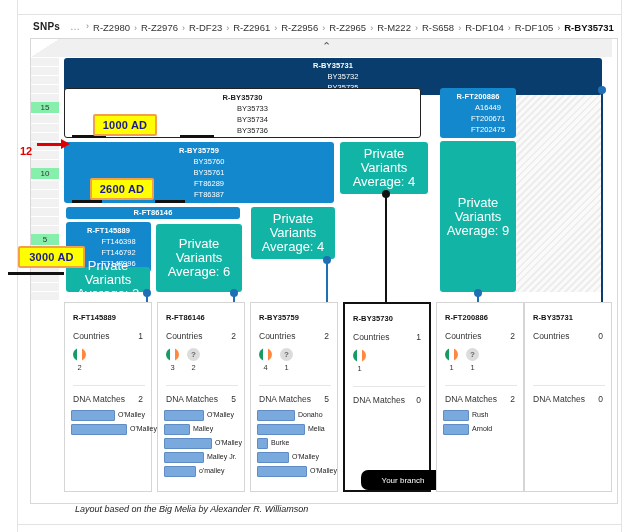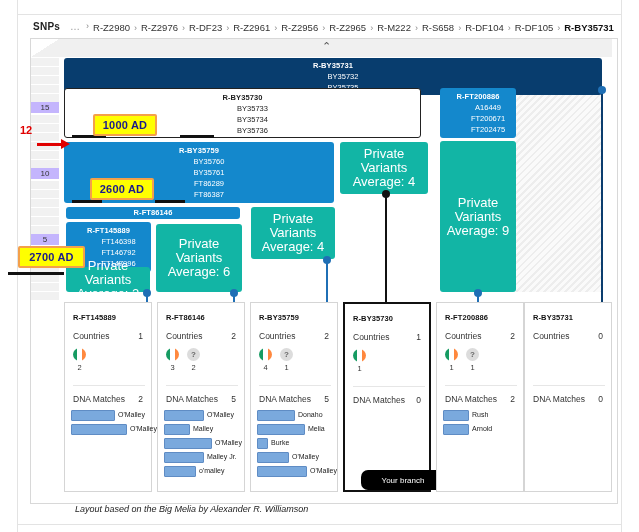--- a/index.html
+++ b/index.html
@@ -35,21 +35,21 @@
   .chevron { position:absolute; left:322px; top:41px; font-size:11px; color:#555;
              line-height:1; }
 
   .corner-tri { position:absolute; left:31px; top:39px; width:28px; height:18px; overflow:hidden; }
   .corner-tri::after { content:""; position:absolute; inset:0;
       background: linear-gradient(to bottom right, #ffffff 0 50%, #f0f0f0 50% 100%); }
 
   
   .axis { position:absolute; left:31px; top:58px; width:28px; height:240px; }
   .axis-row { position:absolute; left:0; width:28px; height:8px; background:#f1f1f1; }
-  .axis-lbl { position:absolute; left:0; width:28px; height:11px; background:#c4b5fd;
+  .axis-lbl { position:absolute; left:0; width:28px; height:11px; background:#86efac;
               font-size:8px; color:#333; text-align:center; line-height:11px; }
 
   
   .hatch { position:absolute; left:516px; top:88px; width:86px; height:204px;
     background: repeating-linear-gradient(135deg, #fafafa 0 3px, #ededed 3px 5px); }
 
   
   .node { position:absolute; border-radius:3px; color:#fff; text-align:center; }
   .node .hap { font-size:7.5px; font-weight:bold; line-height:11px; letter-spacing:.1px; }
   .node .snp { font-size:7.5px; line-height:11px;padding-left:20px; }
@@ -246,24 +246,24 @@
   <div class="dot" style="left:323px; top:256px; background:#1f6fb5;"></div>
 
   <div class="vline" style="left:233px; top:292px; height:12px; background:#1f6fb5;"></div>
   <div class="dot" style="left:230px; top:289px; background:#1f6fb5;"></div>
 
   <div class="vline" style="left:146px; top:292px; height:12px; background:#1f6fb5;"></div>
   <div class="dot" style="left:143px; top:289px; background:#1f6fb5;"></div>
 
   <div class="callout" style="left:93px; top:114px; width:64px; height:22px;">1000 AD</div>
   <div class="callout" style="left:90px; top:178px; width:64px; height:22px;">2600 AD</div>
-  <div class="callout" style="left:18px; top:246px; width:67px; height:22px;">2700 AD</div>
+  <div class="callout" style="left:18px; top:246px; width:67px; height:22px;">3000 AD</div>
   <div class="ann-under" style="left:8px; top:272px; width:56px;"></div>
 
-  <div class="ann-num" style="left:20px; top:124px;">12</div>
+  <div class="ann-num" style="left:20px; top:145px;">12</div>
   <div class="ann-arrow" style="left:37px; top:143px; width:25px;"></div>
 
   <div id="cards">
       <div class="card" style="left: 64px;">
         <div class="card-hap">R-FT145889</div>
         <div class="row-label" style="top: 28px;">Countries</div>
         <div class="row-val" style="top: 28px;">1</div>
         <div class="flags">
           <div class="flagwrap">
             <div class="flag-ie"></div>

